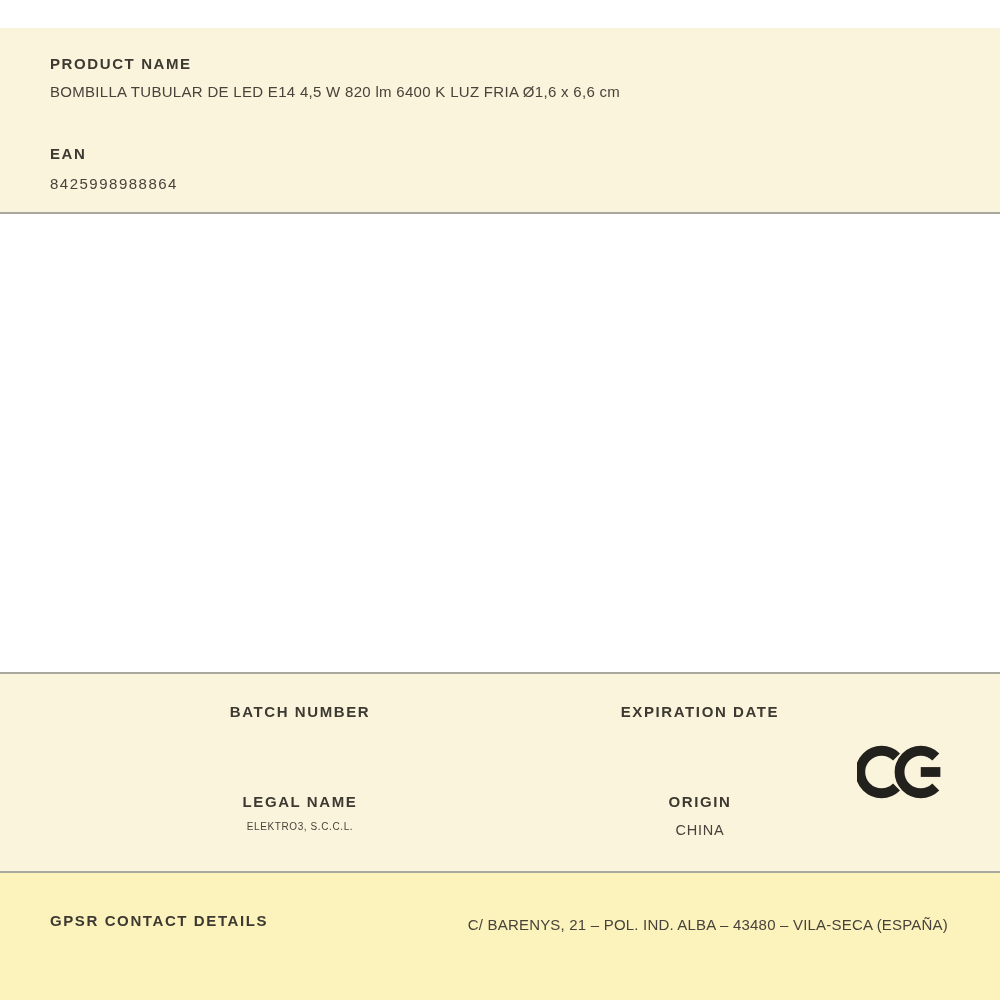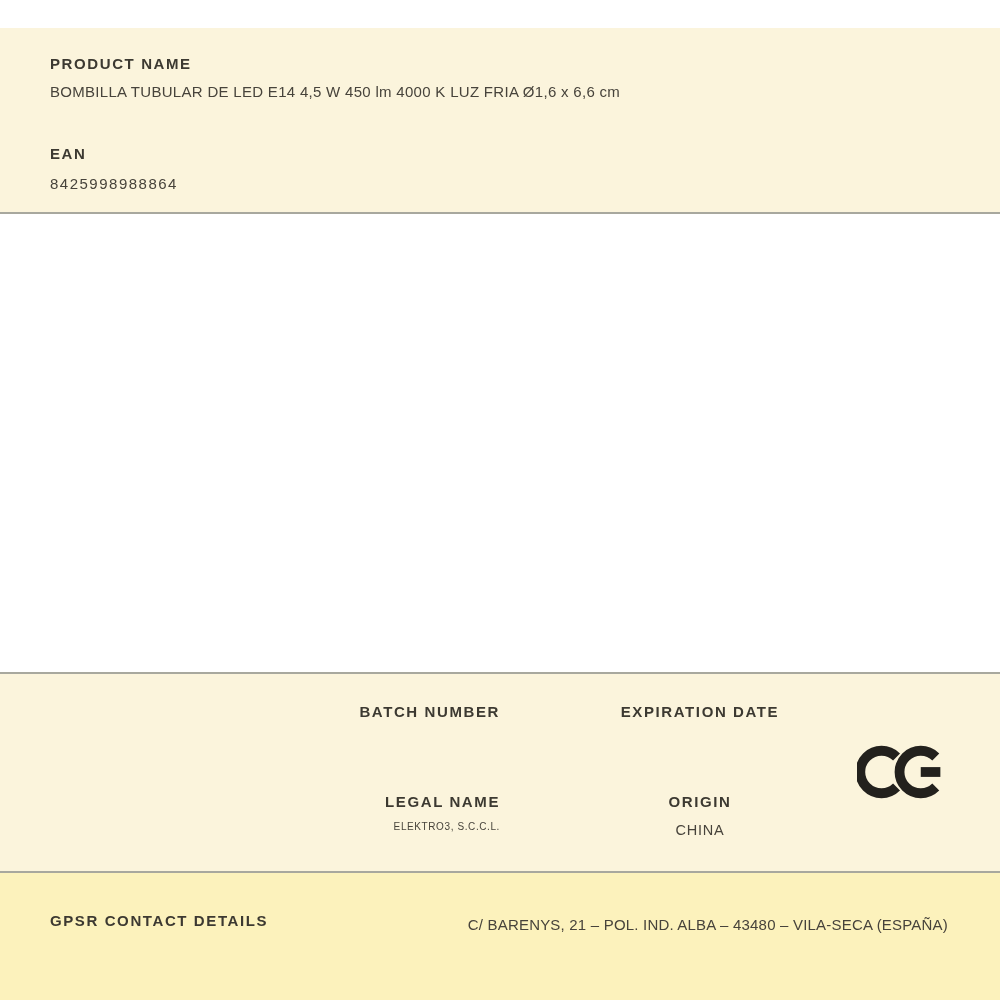--- a/index.html
+++ b/index.html
@@ -64,21 +64,21 @@
     letter-spacing: 0.3px;
     color: #47433B;
     white-space: nowrap;
   }
   
   .pos-pn    { left: 50px; top: 27px; }
   .pos-pnv   { left: 50px; top: 55px; font-size: 15px; }
   .pos-ean   { left: 50px; top: 117px; }
   .pos-eanv  { left: 50px; top: 147px; font-size: 15px; letter-spacing: 1.5px; }
   
-  .colL { left: 100px; width: 400px; text-align: right; white-space: nowrap; }
+  .colL { left: 100px; width: 400px; text-align: center; white-space: nowrap; }
   .colR { left: 500px; width: 400px; text-align: center; white-space: nowrap; }
   .pos-row1 { top: 675px; }
   .pos-row2 { top: 765px; }
   .pos-row2v-l { top: 793px; font-size: 10px; letter-spacing: 0.6px; }
   .pos-row2v-r { top: 794px; font-size: 14.5px; letter-spacing: 0.8px; }
   
   .ce-mark {
     position: absolute;
     left: 857px;
     top: 712px;
@@ -103,21 +103,21 @@
 <body>
 
 <div class="page">
 
   <div class="sec sec-top"></div>
   <div class="sec sec-middle"></div>
   <div class="sec sec-batch"></div>
   <div class="sec sec-contact"></div>
 
   <div class="lbl pos-pn">PRODUCT NAME</div>
-  <div class="val pos-pnv">BOMBILLA TUBULAR DE LED E14 4,5 W 450 lm 4000 K LUZ FRIA Ø1,6 x 6,6 cm</div>
+  <div class="val pos-pnv">BOMBILLA TUBULAR DE LED E14 4,5 W 820 lm 6400 K LUZ FRIA Ø1,6 x 6,6 cm</div>
   <div class="lbl pos-ean">EAN</div>
   <div class="val pos-eanv">8425998988864</div>
 
   <div class="lbl colL pos-row1">BATCH NUMBER</div>
   <div class="lbl colR pos-row1">EXPIRATION DATE</div>
   <div class="lbl colL pos-row2">LEGAL NAME</div>
   <div class="val colL pos-row2v-l">ELEKTRO3, S.C.C.L.</div>
   <div class="lbl colR pos-row2">ORIGIN</div>
   <div class="val colR pos-row2v-r">CHINA</div>
 

